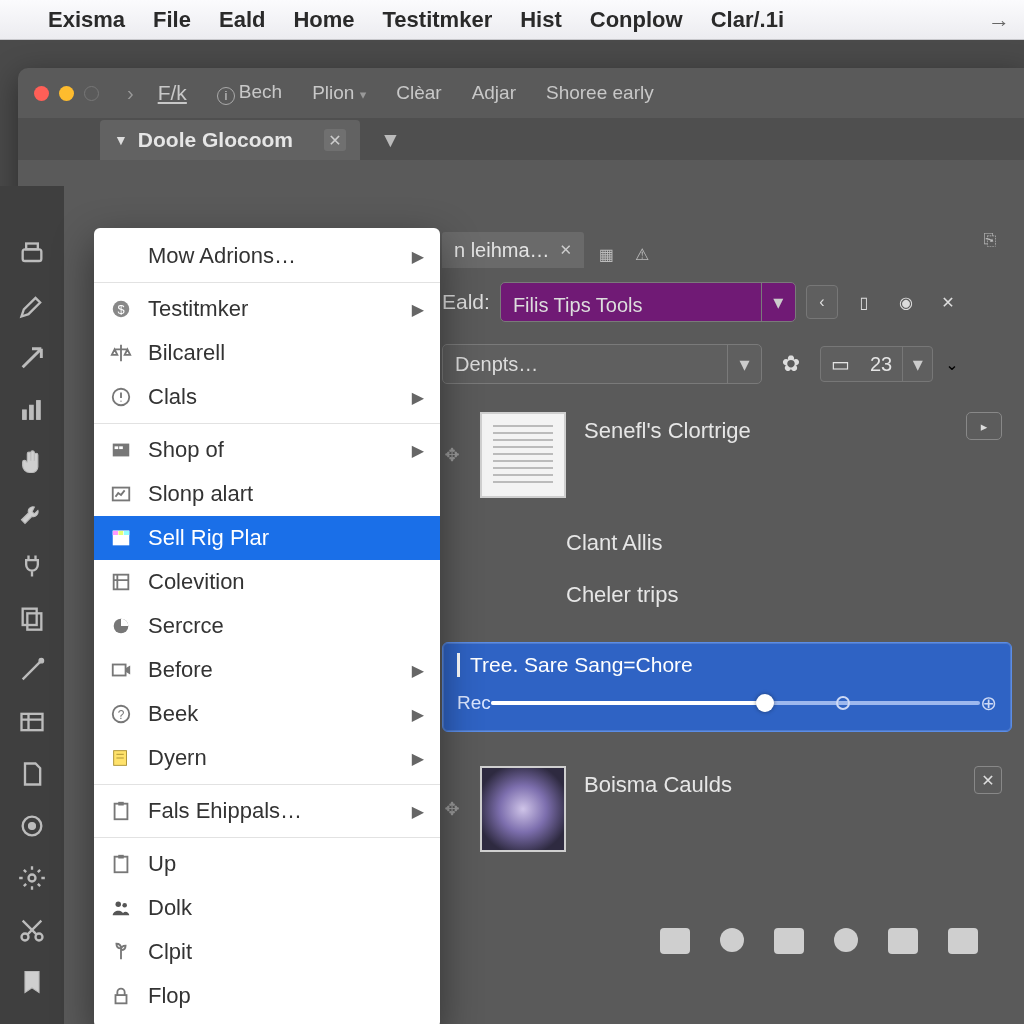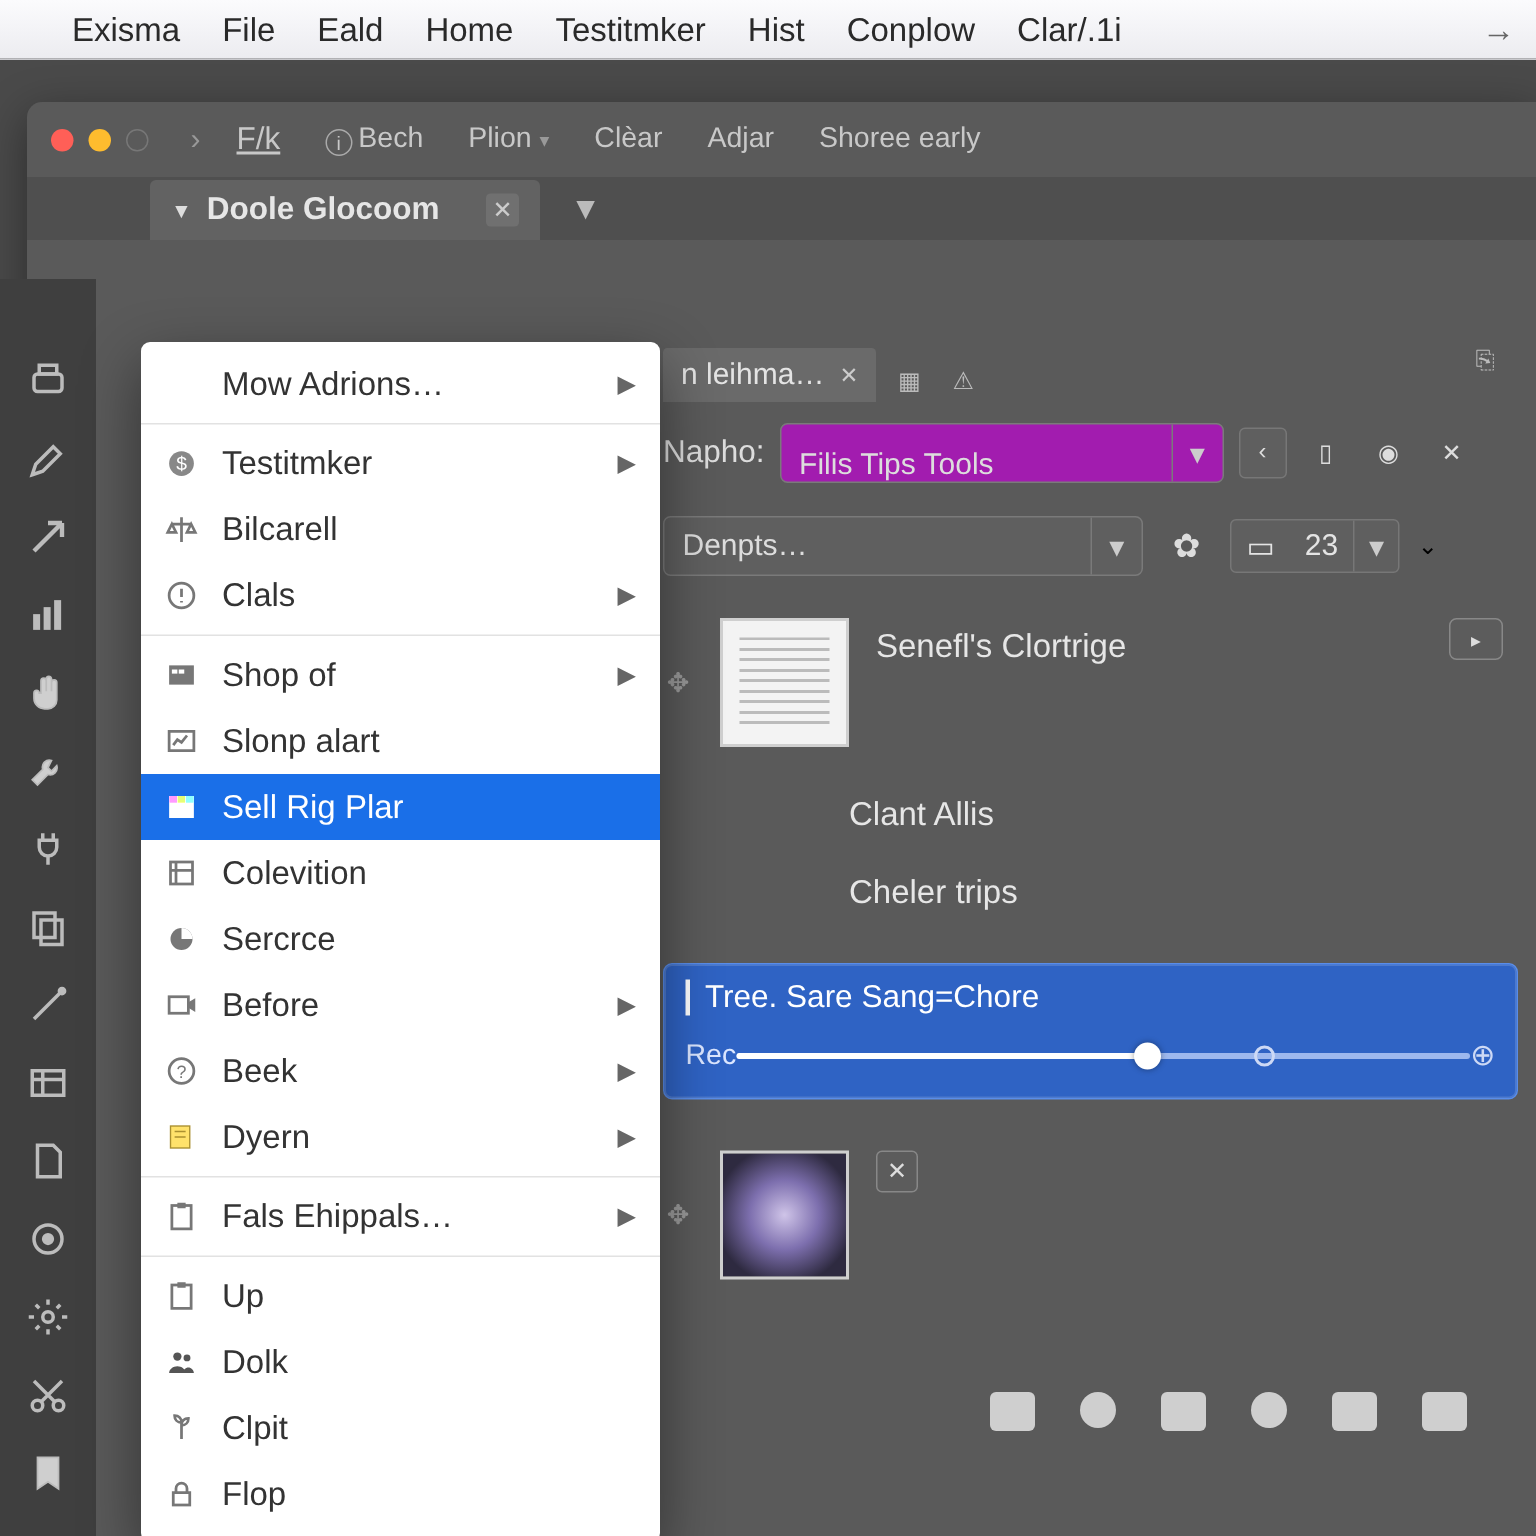--- a/index.html
+++ b/index.html
@@ -1,21 +1,21 @@
 <!DOCTYPE html>
 <html><head>
 <meta charset="utf-8">
 <style>
 * { margin:0; padding:0; box-sizing:border-box; font-family:-apple-system,"Helvetica Neue",Arial,sans-serif; -webkit-font-smoothing:antialiased; }
 html,body { width:1024px; height:1024px; overflow:hidden; background:#4a4a4a; }
 
 
 .menubar { height:40px; background:linear-gradient(#fbfbfd,#ececf0); display:flex; align-items:center; padding:0 14px; gap:28px; font-size:22px; color:#2a2a2a; border-bottom:1px solid #c8c8cc; }
 .menubar .apple { font-size:24px; margin-right:6px; }
-.menubar span { cursor:default; }
+.menubar span { cursor:default;font-weight:bold; }
 .menubar .arrow { margin-left:auto; font-size:22px; color:#666; }
 
 
 .appwin { position:absolute; left:18px; top:68px; right:0; bottom:0; background:#5a5a5a; border-radius:10px 0 0 0; box-shadow:0 8px 30px rgba(0,0,0,.4); }
 
 
 .titlebar { height:50px; display:flex; align-items:center; padding:0 16px; gap:18px; color:#bdbdbd; font-size:21px; }
 .tl-dots { display:flex; gap:10px; margin-right:10px; }
 .tl-dots i { width:15px; height:15px; border-radius:50%; display:block; }
 .tl-dots .r { background:#ff5f57; } .tl-dots .y{ background:#febc2e; } .tl-dots .g{ background:#5a5a5a; border:1px solid #777;}
@@ -48,21 +48,21 @@
 
 
 .rpanel { position:absolute; left:424px; top:160px; width:570px; }
 .subtab { height:40px; display:flex; align-items:flex-end; gap:8px; }
 .subtab .stab { background:#6a6a6a; height:36px; padding:0 12px; display:flex;align-items:center; color:#e4e4e4; font-size:20px; border-radius:3px 3px 0 0; gap:10px; }
 .subtab .stab .x{ color:#ccc; font-size:15px; }
 .subtab .ico { width:28px;height:28px; color:#bbb; display:flex;align-items:center;justify-content:center; }
 
 .row-field { margin-top:14px; display:flex; align-items:center; gap:10px; }
 .row-field label { color:#ddd; font-size:21px; }
-.row-field .select { flex:0 0 296px; height:40px; background:#a21caf; border:1px solid #7a7a7a; border-radius:5px; display:flex; align-items:flex-start; padding:16px 12px; color:#ddd; font-size:20px; position:relative;}
+.row-field .select { flex:0 0 296px; height:40px; background:#701a75; border:1px solid #7a7a7a; border-radius:5px; display:flex; align-items:flex-end; padding:4px 12px; color:#ddd; font-size:20px; position:relative;}
 .row-field .select .dd { position:absolute; right:0; top:0; width:34px;height:100%; border-left:1px solid #7a7a7a; display:flex;align-items:center;justify-content:center; color:#ccc;}
 .row-field .navbtn { width:32px;height:34px; background:#5f5f5f; border:1px solid #777; border-radius:4px; color:#ddd; display:flex;align-items:center;justify-content:center; font-size:16px; }
 .row-field .iconbtn { width:32px;height:34px; color:#ddd; display:flex;align-items:center;justify-content:center;}
 
 .row-field2 { margin-top:22px; display:flex; align-items:center; gap:12px; }
 .row-field2 .select2 { flex:0 0 320px; height:40px; background:#5f5f5f; border:1px solid #7a7a7a; border-radius:5px; color:#ddd; font-size:20px; display:flex;align-items:center; padding:0 12px; position:relative;}
 .row-field2 .select2 .dd{position:absolute;right:0;top:0;width:34px;height:100%;border-left:1px solid #7a7a7a;display:flex;align-items:center;justify-content:center;color:#ccc;}
 .row-field2 .bug { width:34px;height:34px; color:#ddd; display:flex;align-items:center;justify-content:center; font-size:22px;}
 .row-field2 .numbox { height:36px; display:flex; align-items:center; background:#5f5f5f; border:1px solid #777; border-radius:4px; }
 .row-field2 .numbox span{ padding:0 10px; color:#e4e4e4; font-size:20px;}
@@ -405,21 +405,21 @@
           <span>n leihma…</span>
           <span class="x">✕</span>
         </div>
       <span class="ico">▦</span>
       <span class="ico">⚠</span>
       <span style="flex:1"></span>
       <span class="ico" style="position:absolute;right:8px;top:-2px">⎘</span>
     </div>
 
     <div class="row-field">
-      <label>Napho:</label>
+      <label>Eald:</label>
       <div class="select">
         <span>Filis Tips Tools</span>
         <span class="dd">▾</span>
       </div>
       <div class="navbtn">‹</div>
       <div class="iconbtn">▯</div>
       <div class="iconbtn">◉</div>
       <div class="iconbtn">✕</div>
     </div>
 
@@ -460,20 +460,21 @@
               <div class="knob"></div>
               <div class="mark"></div>
           </div>
           <span class="endico">⊕</span>
         </div>
       </div>
 
       <div class="card">
         <div class="handle">✥</div>
         <div class="thumb abs"></div>
+        <div class="meta">Boisma Caulds</div>
         <div class="close">✕</div>
       </div>
     </div>
 
     <div class="btmstrip">
       <div class="bi"></div>
       <div class="bi c"></div>
       <div class="bi"></div>
       <div class="bi c"></div>
       <div class="bi"></div>

